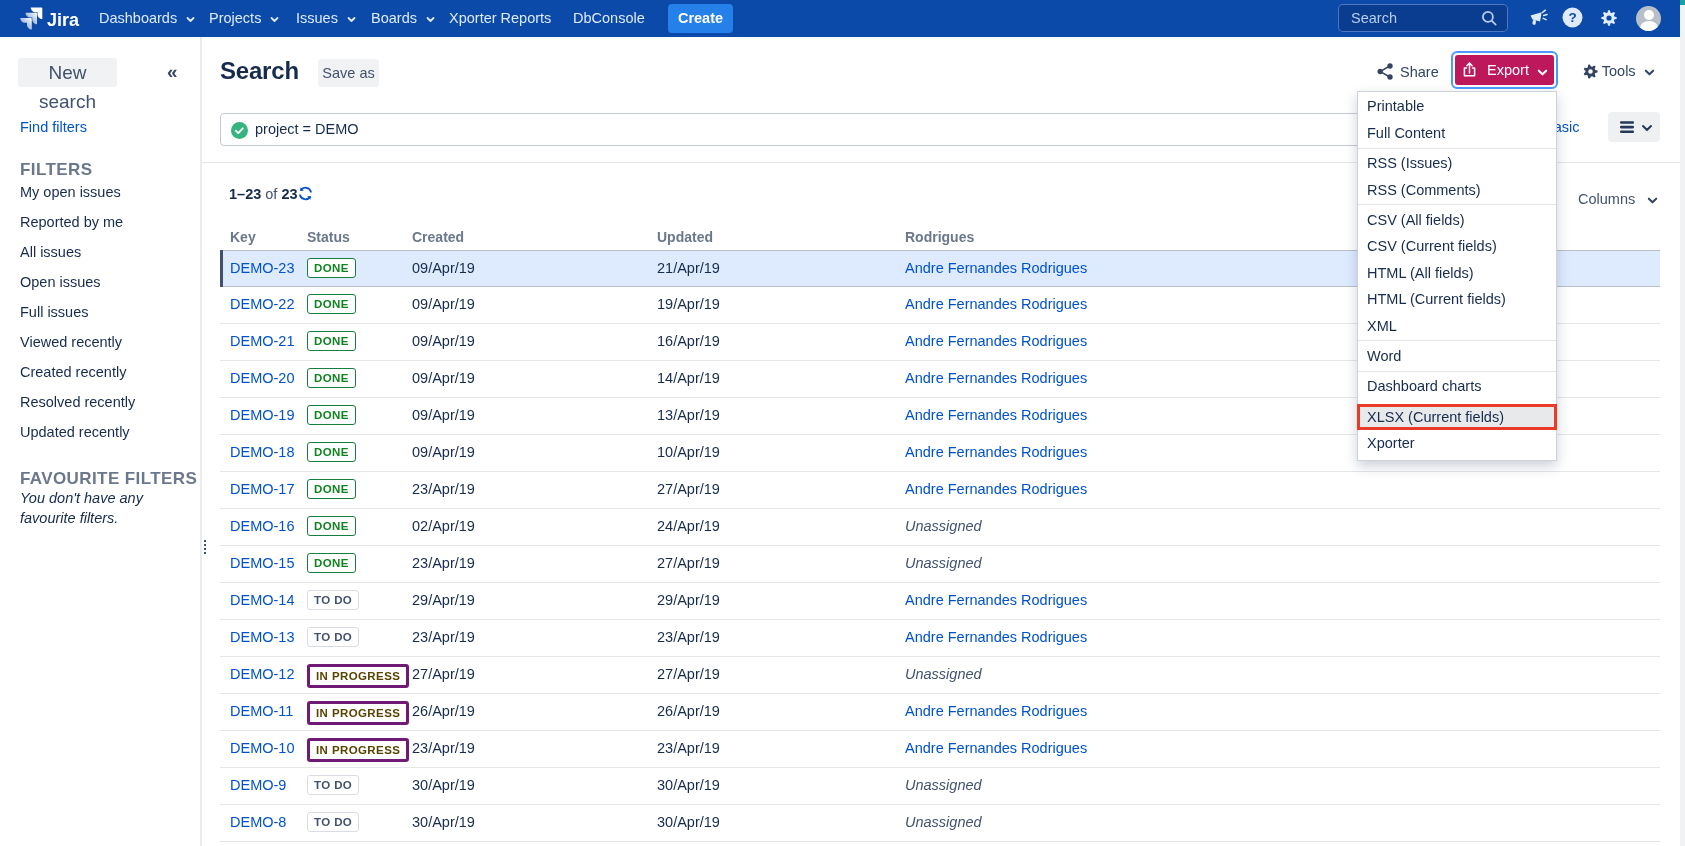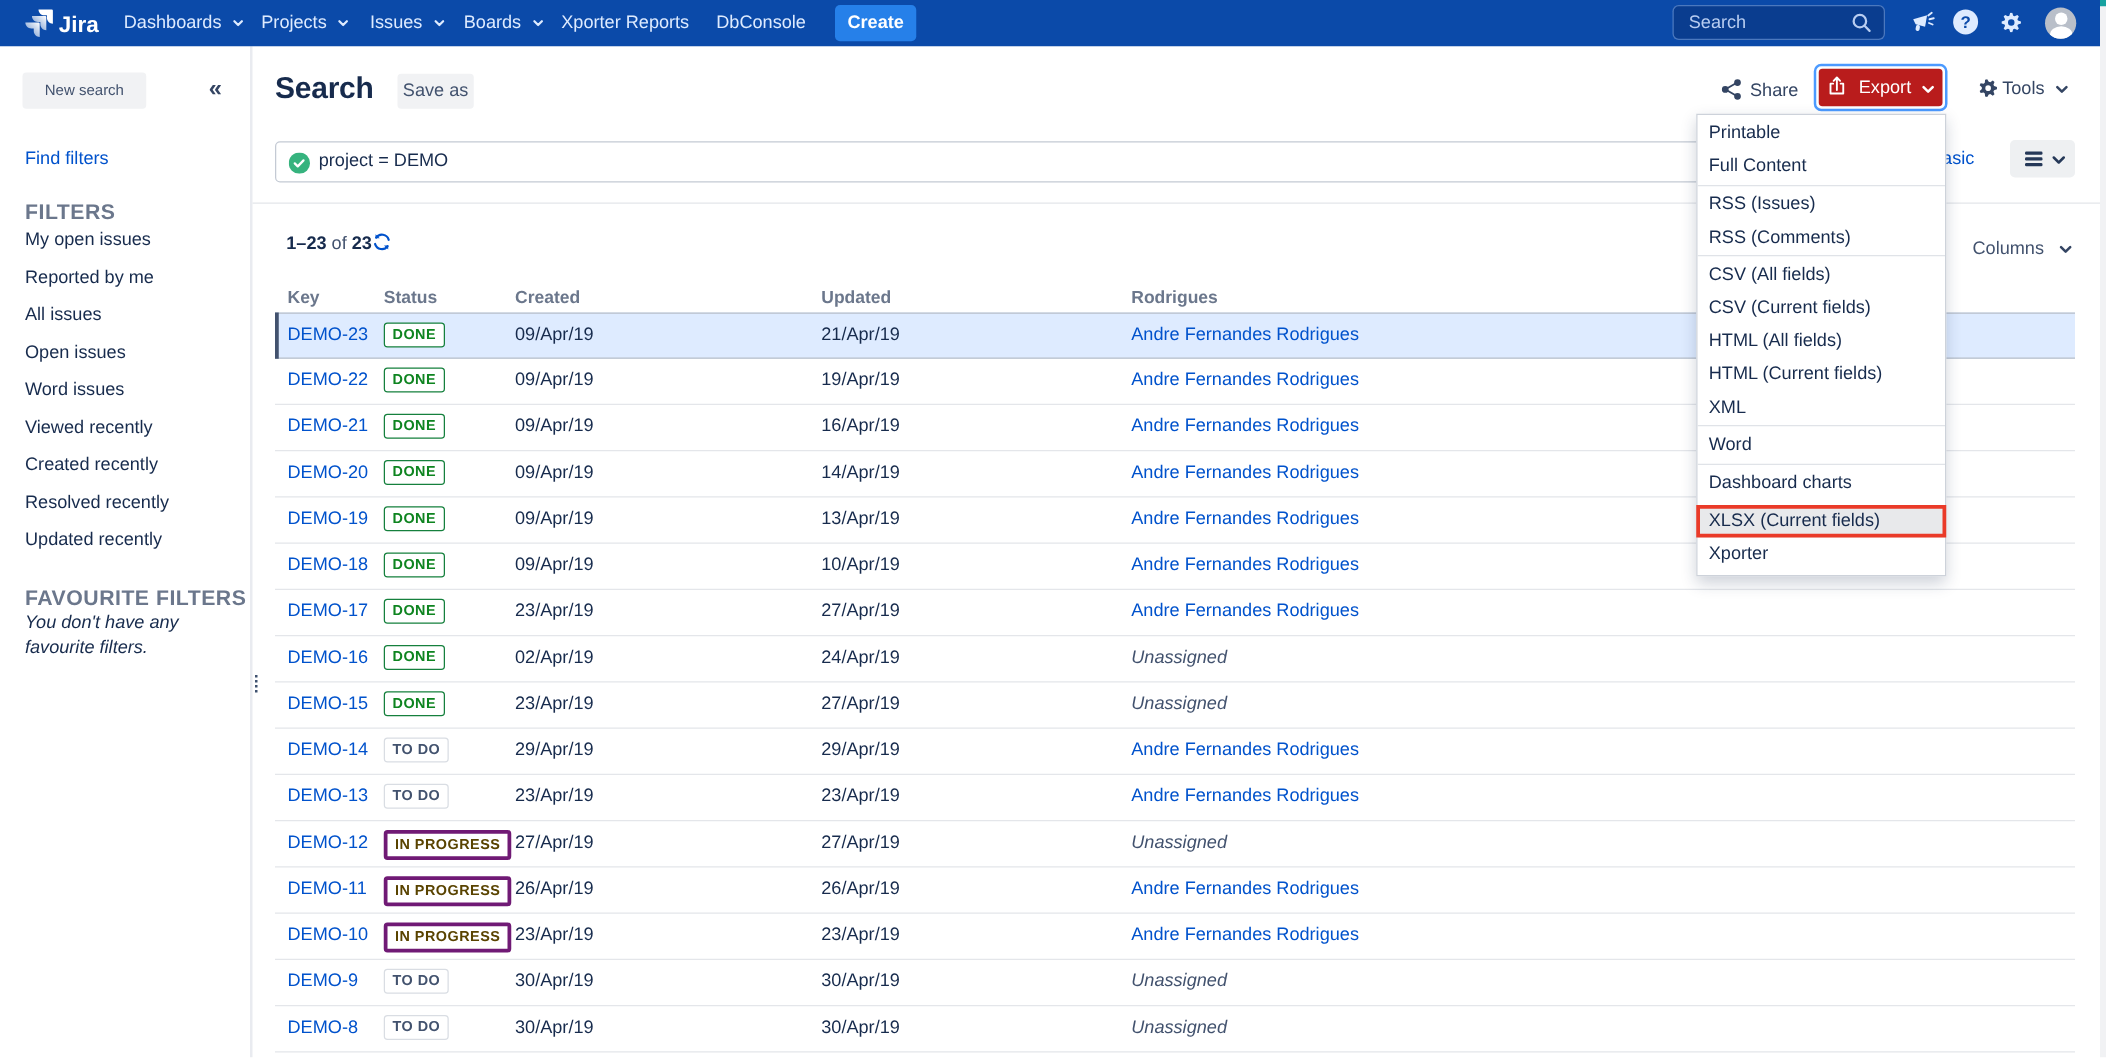--- a/index.html
+++ b/index.html
@@ -18,39 +18,39 @@
   text-align:center; line-height:29px; }
 #navsearch { position:absolute; left:1338px; top:4px; width:170px; height:28px;
   background:#0a3d8f; border:1px solid rgba(130,170,230,0.55); border-radius:5px;
   color:#b8cdf1; font-size:14.5px; line-height:26px; padding-left:12px; }
 #navsearch svg { position:absolute; right:9px; top:5px; }
 .navico { position:absolute; top:8px; }
 
 
 #sidedivider { position:absolute; left:200px; top:37px; width:2px; height:809px; background:#e9ebf0; }
 #newsearch { position:absolute; left:18px; top:58px; width:99px; height:29px; background:#f1f2f4;
-  border-radius:3px; color:#42526e; font-size:12px; text-align:center; line-height:29px; }
+  border-radius:3px; color:#42526e; font-size:19px; text-align:center; line-height:29px; }
 #collapse { position:absolute; left:167px; top:62px; color:#344563; font-size:19px; line-height:19px; font-weight:700; }
 #findfilters { position:absolute; left:20px; top:119px; color:#0052cc; font-size:14.5px; }
 .shead { position:absolute; left:20px; color:#6b778c; font-size:17px; font-weight:700; letter-spacing:.4px;text-align:right; }
 .sitem { position:absolute; left:20px; color:#172b4d; font-size:14.5px; }
 #favnote { position:absolute; left:20px; top:488px; color:#172b4d; font-size:14.5px;
   font-style:italic; line-height:20px; }
 #draghandle { position:absolute; left:203.5px; top:540px; }
 #draghandle i { display:block; width:2.2px; height:2.2px; background:#3f5270; margin:0 0 1.8px 0; }
 
 
 #title { position:absolute; left:220px; top:57px; color:#172b4d; font-size:24px; font-weight:600; letter-spacing:-0.2px; }
 #saveas { position:absolute; left:318px; top:59px; width:61px; height:28px; background:#f1f2f4;
   border-radius:3px; color:#42526e; font-size:14.5px; text-align:center; line-height:28px; }
 #share { position:absolute; left:1377px; top:63px; color:#344563; font-size:14.5px; }
 #share svg { vertical-align:-3px; margin-right:6px; }
 #exportring { position:absolute; left:1451px; top:51px; border:2px solid #4c9aff; border-radius:6px;
   padding:2px; background:#fff; }
-#exportbtn { width:99px; height:30px; background:#b91c1c; border-radius:3px; color:#fff;
+#exportbtn { width:99px; height:30px; background:#be185d; border-radius:3px; color:#fff;
   font-size:14.5px; line-height:30px; text-align:center; }
 #exportbtn svg { vertical-align:-3px; }
 #tools { position:absolute; left:1583px; top:63px; color:#344563; font-size:14.5px; }
 #tools svg { vertical-align:-2px; }
 
 
 #querybox { position:absolute; left:220px; top:113px; width:1318px; height:33px;
   border:1px solid #c4cad4; border-radius:4px; background:#fff; }
 #qcheck { position:absolute; left:10px; top:8px; }
 #qtext { position:absolute; left:34px; top:7px; color:#172b4d; font-size:14.5px; }
@@ -97,21 +97,21 @@
 
   <div id="sidedivider"></div>
   <div id="newsearch">New search</div>
   <div id="collapse">«</div>
   <div id="findfilters">Find filters</div>
   <div class="shead" style="top:160px">FILTERS</div>
 <div class="sitem" style="top:184px">My open issues</div>
 <div class="sitem" style="top:214px">Reported by me</div>
 <div class="sitem" style="top:244px">All issues</div>
 <div class="sitem" style="top:274px">Open issues</div>
-<div class="sitem" style="top:304px">Word issues</div>
+<div class="sitem" style="top:304px">Full issues</div>
 <div class="sitem" style="top:334px">Viewed recently</div>
 <div class="sitem" style="top:364px">Created recently</div>
 <div class="sitem" style="top:394px">Resolved recently</div>
 <div class="sitem" style="top:424px">Updated recently</div>
   <div class="shead" style="top:469px">FAVOURITE FILTERS</div>
   <div id="favnote">You don't have any<br>favourite filters.</div>
   <div id="draghandle">
       <i></i>
       <i></i>
       <i></i>

